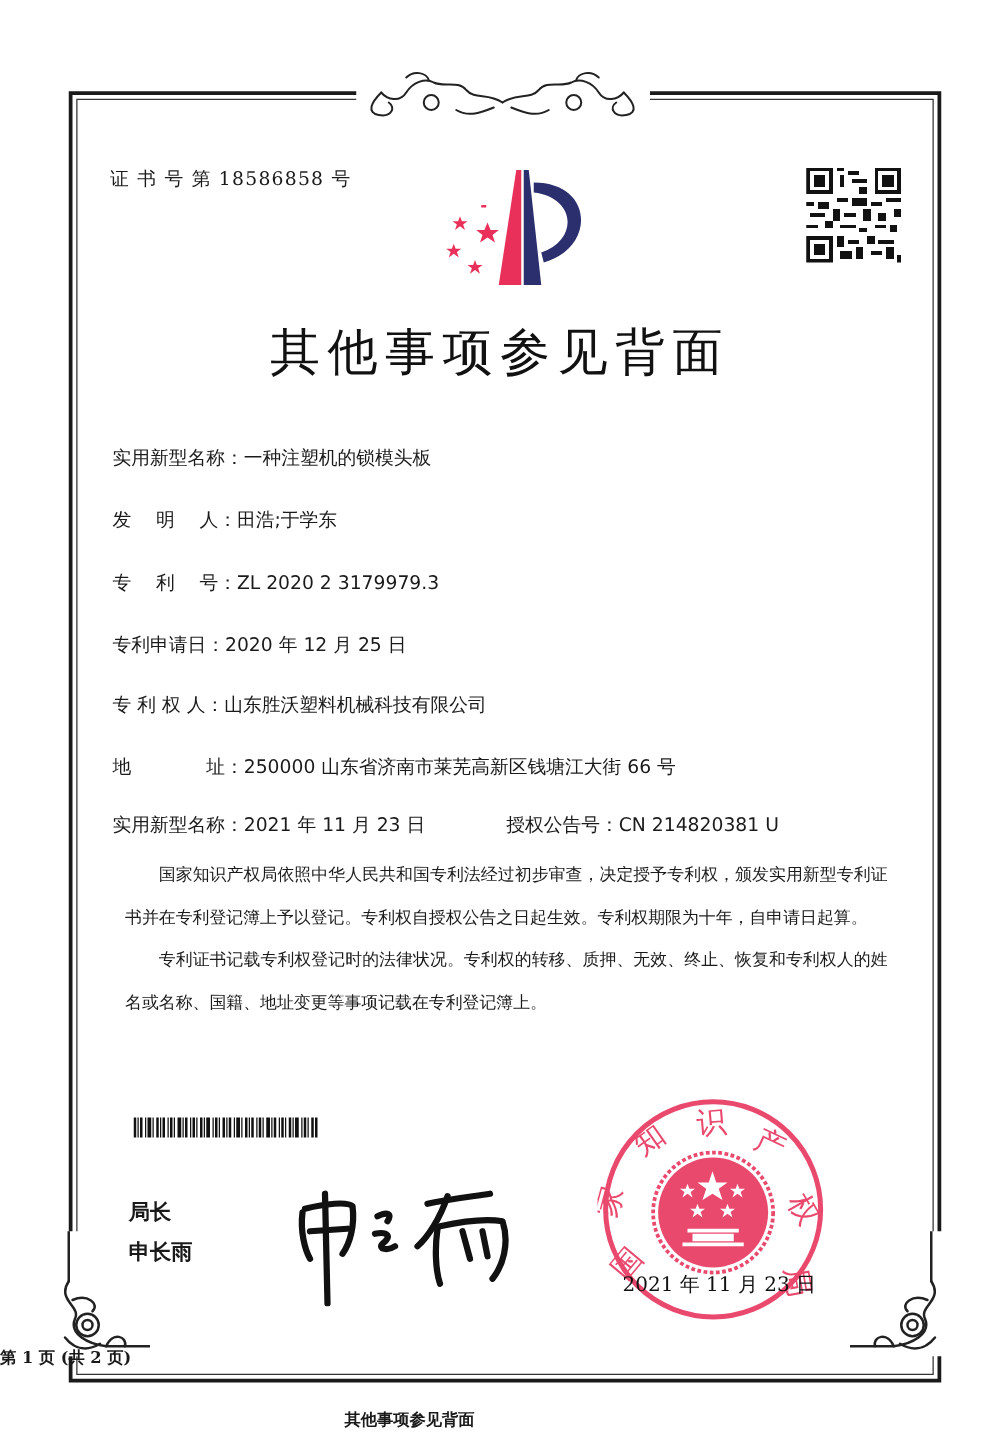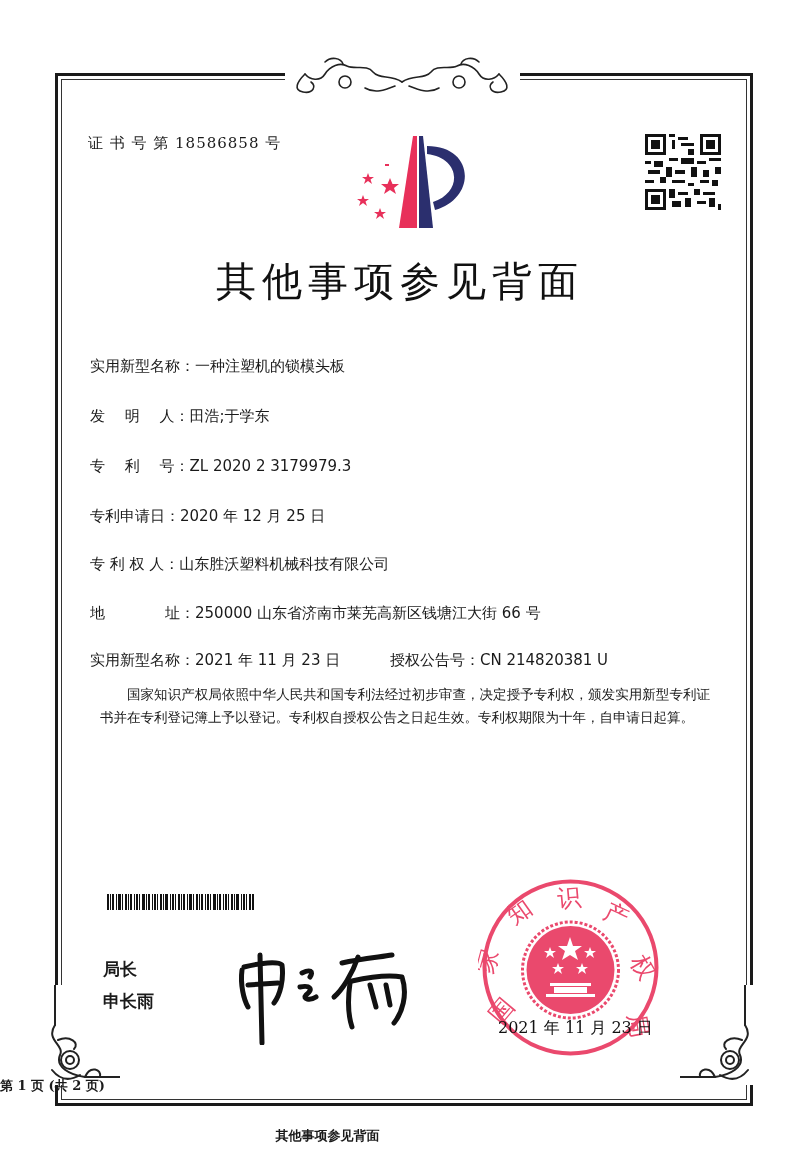--- a/index.html
+++ b/index.html
@@ -37,21 +37,21 @@
     font-family: "DejaVu Sans", "Liberation Sans", sans-serif;
     font-size: 40px; letter-spacing: 6px; color: #111;
   }
   .field {
     left: 90px; font-size: 15px; white-space: nowrap;
     font-family: "DejaVu Sans", "Liberation Sans", sans-serif;
   }
   .field .label { display: inline-block; }
   .field .value { display: inline-block; }
   .para {
-    left: 100px; width: 610px; font-size: 13.5px; line-height: 23px;
+    left: 100px; width: 610px; font-size: 13.5px; line-height: 34px;
     font-family: Liberation Serif, serif;
   }
   .para p { margin: 0; text-indent: 2em; text-align: justify; }
 
   .barcode { left: 107px; top: 894px; width: 200px; height: 16px; display: flex; gap: 0; }
   .barcode span { display: block; height: 16px; background: #111; }
 
   .director-title, .director-name {
     left: 103px; font-size: 17px; font-weight: bold;
     font-family: "DejaVu Sans", "Liberation Sans", sans-serif;
@@ -192,26 +192,27 @@
 </div>
 <div class="abs field" style="top:555px">
   <span class="label">专 利 权 人：</span><span class="value">山东胜沃塑料机械科技有限公司</span>
 </div>
 <div class="abs field" style="top:604px">
   <span class="label">地　　　　址：</span><span class="value">250000  山东省济南市莱芜高新区钱塘江大街 66 号</span>
 </div>
 <div class="abs field" style="top:651px">
   <span class="label">实用新型名称：</span><span class="value">2021 年 11 月 23 日</span>
 </div>
-<div class="abs field" style="top:651px; left:390px">
+<div class="abs field" style="top:651px; left:405px">
   <span class="label">授权公告号：</span><span class="value">CN 214820381 U</span>
 </div>
 
 <div class="abs para" style="top:683px">
   <p>国家知识产权局依照中华人民共和国专利法经过初步审查，决定授予专利权，颁发实用新型专利证书并在专利登记簿上予以登记。专利权自授权公告之日起生效。专利权期限为十年，自申请日起算。</p>
+  <p>专利证书记载专利权登记时的法律状况。专利权的转移、质押、无效、终止、恢复和专利权人的姓名或名称、国籍、地址变更等事项记载在专利登记簿上。</p>
 </div>
 
 <div class="abs barcode">
   <span style="width:2px;margin-right:1px"></span>
     <span style="width:1px;margin-right:1px"></span>
     <span style="width:2px;margin-right:2px"></span>
     <span style="width:1px;margin-right:1px"></span>
     <span style="width:3px;margin-right:1px"></span>
     <span style="width:1px;margin-right:2px"></span>
     <span style="width:2px;margin-right:1px"></span>

